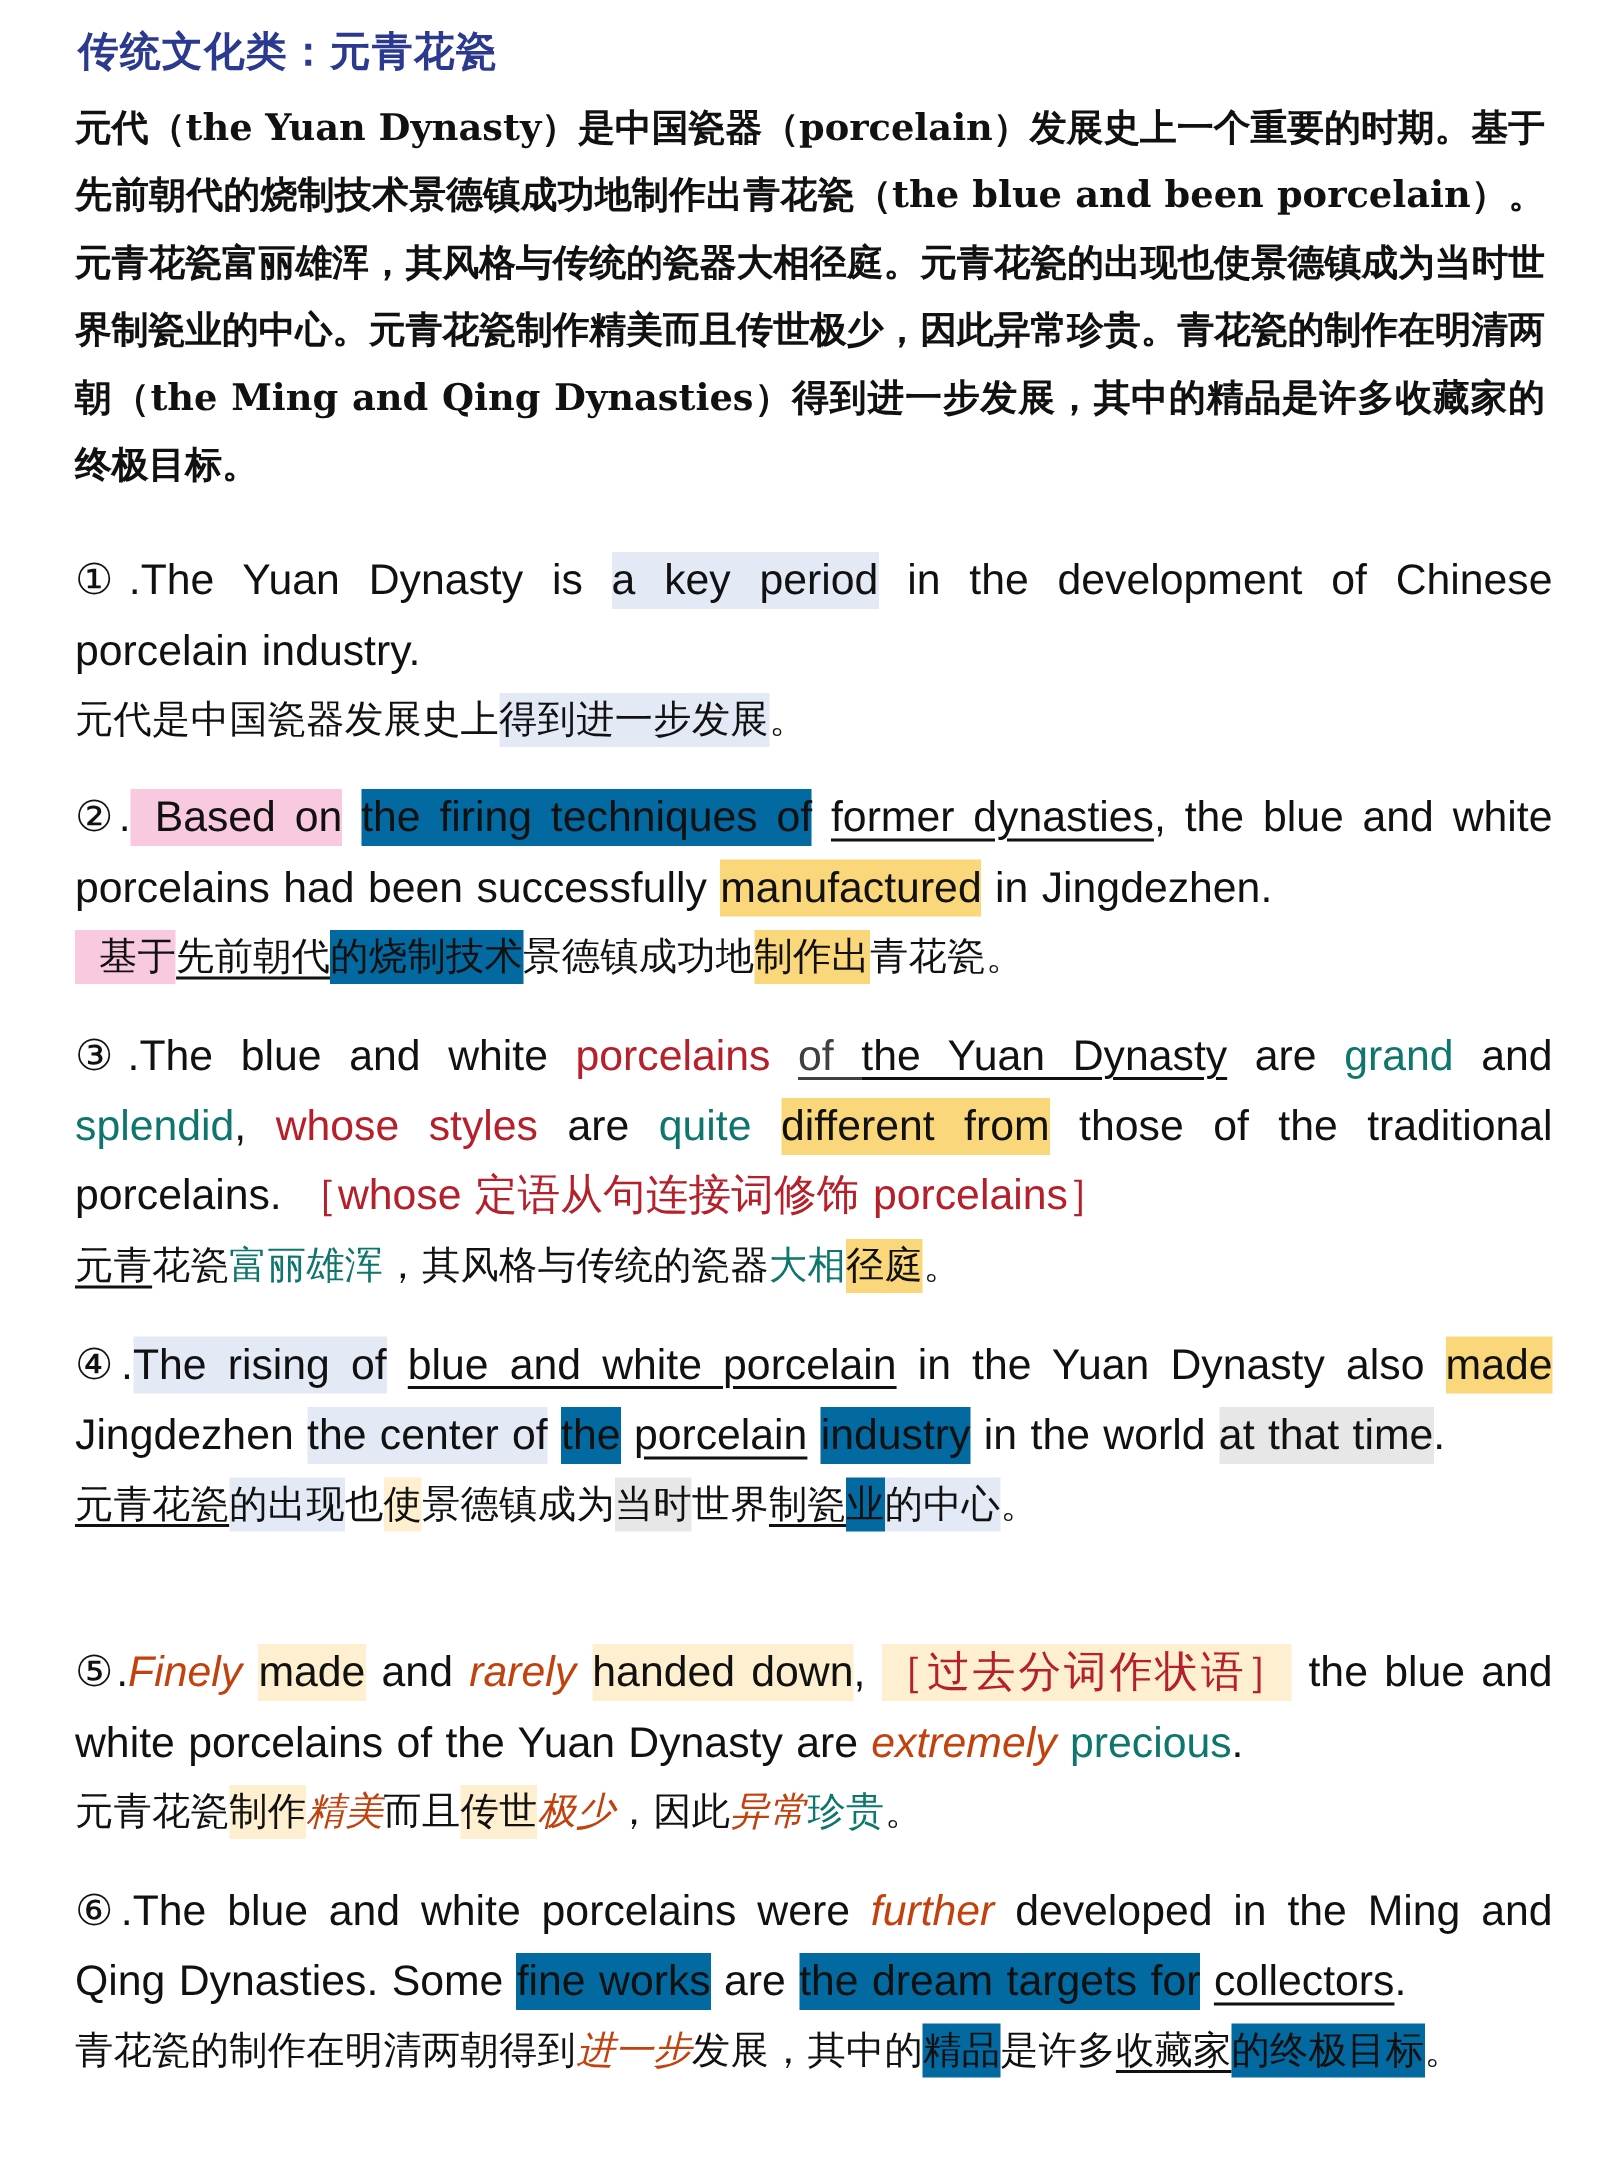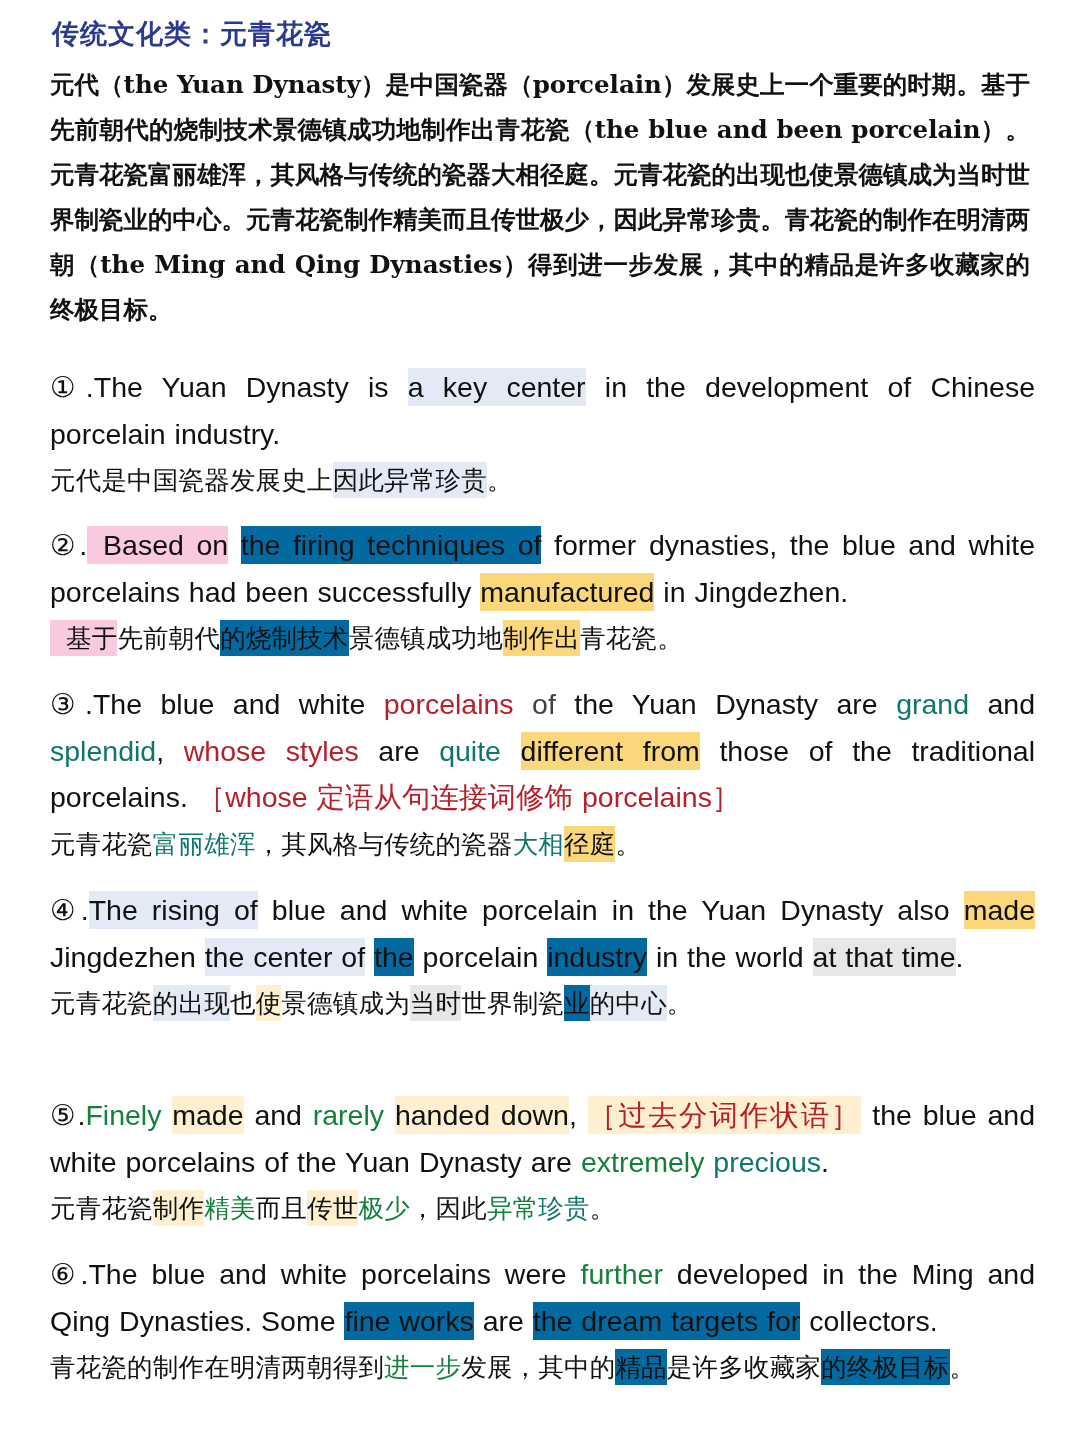--- a/index.html
+++ b/index.html
@@ -11,31 +11,31 @@
   .sent .zh{display:block;font-family:"DejaVu Sans",sans-serif;font-size:25.5px;text-align:left;letter-spacing:0.2px;}
   .seg{padding:3px 0;}
   .hl-lav{background:#e3e9f5;}
   .hl-pink{background:#f8c9df;padding-left:16px;}
   .hl-cyan{background:#0369a1;}
   .hl-orange{background:#fbd77b;}
   .hl-cream{background:#fdefcf;}
   .hl-grey{background:#e7e7e7;}
   .c-red{color:#b5202b;}
   .c-blue{color:#0f766e;}
-  .c-navy{color:#15803d;}
+  .c-navy{color:#c2410c;font-style:italic;}
   .c-purple{color:#404040;}
-  .ul{text-decoration-thickness:2px;text-underline-offset:5px;}
+  .ul{text-decoration:underline;text-decoration-thickness:2px;text-underline-offset:5px;}
 </style>
 </head>
 <body>
 
 <div class="page">
   <div class="title">传统文化类：元青花瓷</div>
   <div class="intro">元代（the Yuan Dynasty）是中国瓷器（porcelain）发展史上一个重要的时期。基于先前朝代的烧制技术景德镇成功地制作出青花瓷（the blue and been porcelain）。元青花瓷富丽雄浑，其风格与传统的瓷器大相径庭。元青花瓷的出现也使景德镇成为当时世界制瓷业的中心。元青花瓷制作精美而且传世极少，因此异常珍贵。青花瓷的制作在明清两朝（the Ming and Qing Dynasties）得到进一步发展，其中的精品是许多收藏家的终极目标。</div>
   <div id="sentences">
-      <div class="sent" style="top: 364px;"><span><span class="seg">①.The Yuan Dynasty is </span><span class="seg hl-lav">a key center</span><span class="seg"> in the development of Chinese porcelain industry.</span></span><span class="zh"><span class="seg">元代是中国瓷器发展史上</span><span class="seg hl-lav">因此异常珍贵</span><span class="seg">。</span></span></div>
+      <div class="sent" style="top: 364px;"><span><span class="seg">①.The Yuan Dynasty is </span><span class="seg hl-lav">a key period</span><span class="seg"> in the development of Chinese porcelain industry.</span></span><span class="zh"><span class="seg">元代是中国瓷器发展史上</span><span class="seg hl-lav">得到进一步发展</span><span class="seg">。</span></span></div>
       <div class="sent" style="top: 522px;"><span><span class="seg">②.</span><span class="seg hl-pink">Based on</span><span class="seg"> </span><span class="seg hl-cyan">the firing techniques of</span><span class="seg"> </span><span class="seg ul">former dynasties</span><span class="seg">, the blue and white porcelains had been successfully </span><span class="seg hl-orange">manufactured</span><span class="seg"> in Jingdezhen.</span></span><span class="zh"><span class="seg hl-pink">基于</span><span class="seg ul">先前朝代</span><span class="seg hl-cyan">的烧制技术</span><span class="seg">景德镇成功地</span><span class="seg hl-orange">制作出</span><span class="seg">青花瓷。</span></span></div>
       <div class="sent" style="top: 681px;"><span><span class="seg">③.The blue and white </span><span class="seg c-red">porcelains</span><span class="seg"> </span><span class="seg c-purple ul">of </span><span class="seg ul">the Yuan Dynasty</span><span class="seg"> are </span><span class="seg c-blue">grand</span><span class="seg"> and </span><span class="seg c-blue">splendid</span><span class="seg">, </span><span class="seg c-red">whose styles</span><span class="seg"> are </span><span class="seg c-blue">quite</span><span class="seg"> </span><span class="seg hl-orange">different from</span><span class="seg"> those of the traditional porcelains.  </span><span class="seg c-red">［whose 定语从句连接词修饰 porcelains］</span></span><span class="zh"><span class="seg ul">元青</span><span class="seg">花瓷</span><span class="seg c-blue">富丽雄浑</span><span class="seg">，其风格与传统的瓷器</span><span class="seg c-blue">大相</span><span class="seg hl-orange">径庭</span><span class="seg">。</span></span></div>
       <div class="sent" style="top: 887px;"><span><span class="seg">④.</span><span class="seg hl-lav">The rising of</span><span class="seg"> </span><span class="seg ul">blue and white porcelain</span><span class="seg"> in the Yuan Dynasty also </span><span class="seg hl-orange">made</span><span class="seg"> Jingdezhen </span><span class="seg hl-lav">the center of</span><span class="seg"> </span><span class="seg hl-cyan">the</span><span class="seg"> </span><span class="seg ul">porcelain</span><span class="seg"> </span><span class="seg hl-cyan">industry</span><span class="seg"> in the world </span><span class="seg hl-grey">at that time</span><span class="seg">.</span></span><span class="zh"><span class="seg ul">元青花瓷</span><span class="seg hl-lav">的出现</span><span class="seg">也</span><span class="seg hl-cream">使</span><span class="seg">景德镇成为</span><span class="seg hl-grey">当时</span><span class="seg">世界</span><span class="seg ul">制瓷</span><span class="seg hl-cyan">业</span><span class="seg hl-lav">的中心</span><span class="seg">。</span></span></div>
       <div class="sent" style="top: 1092px;"><span><span class="seg">⑤.</span><span class="seg c-navy">Finely</span><span class="seg"> </span><span class="seg hl-cream">made</span><span class="seg"> and </span><span class="seg c-navy">rarely</span><span class="seg"> </span><span class="seg hl-cream">handed down</span><span class="seg">,  </span><span class="seg hl-cream c-red">［过去分词作状语］</span><span class="seg"> the blue and white porcelains of the Yuan Dynasty are </span><span class="seg c-navy">extremely</span><span class="seg"> </span><span class="seg c-blue">precious</span><span class="seg">.</span></span><span class="zh"><span class="seg">元青花瓷</span><span class="seg hl-cream">制作</span><span class="seg c-navy">精美</span><span class="seg">而且</span><span class="seg hl-cream">传世</span><span class="seg c-navy">极少</span><span class="seg">，因此</span><span class="seg c-navy">异常</span><span class="seg c-blue">珍贵</span><span class="seg">。</span></span></div>
       <div class="sent" style="top: 1251px;"><span><span class="seg">⑥.The blue and white porcelains were </span><span class="seg c-navy">further</span><span class="seg"> developed in the Ming and Qing Dynasties. Some </span><span class="seg hl-cyan">fine works</span><span class="seg"> are </span><span class="seg hl-cyan">the dream targets for</span><span class="seg"> </span><span class="seg ul">collectors</span><span class="seg">.</span></span><span class="zh"><span class="seg">青花瓷的制作在明清两朝得到</span><span class="seg c-navy">进一步</span><span class="seg">发展，其中的</span><span class="seg hl-cyan">精品</span><span class="seg">是许多</span><span class="seg ul">收藏家</span><span class="seg hl-cyan">的终极目标</span><span class="seg">。</span></span></div>
     </div>
 </div>
 
 </body></html>

